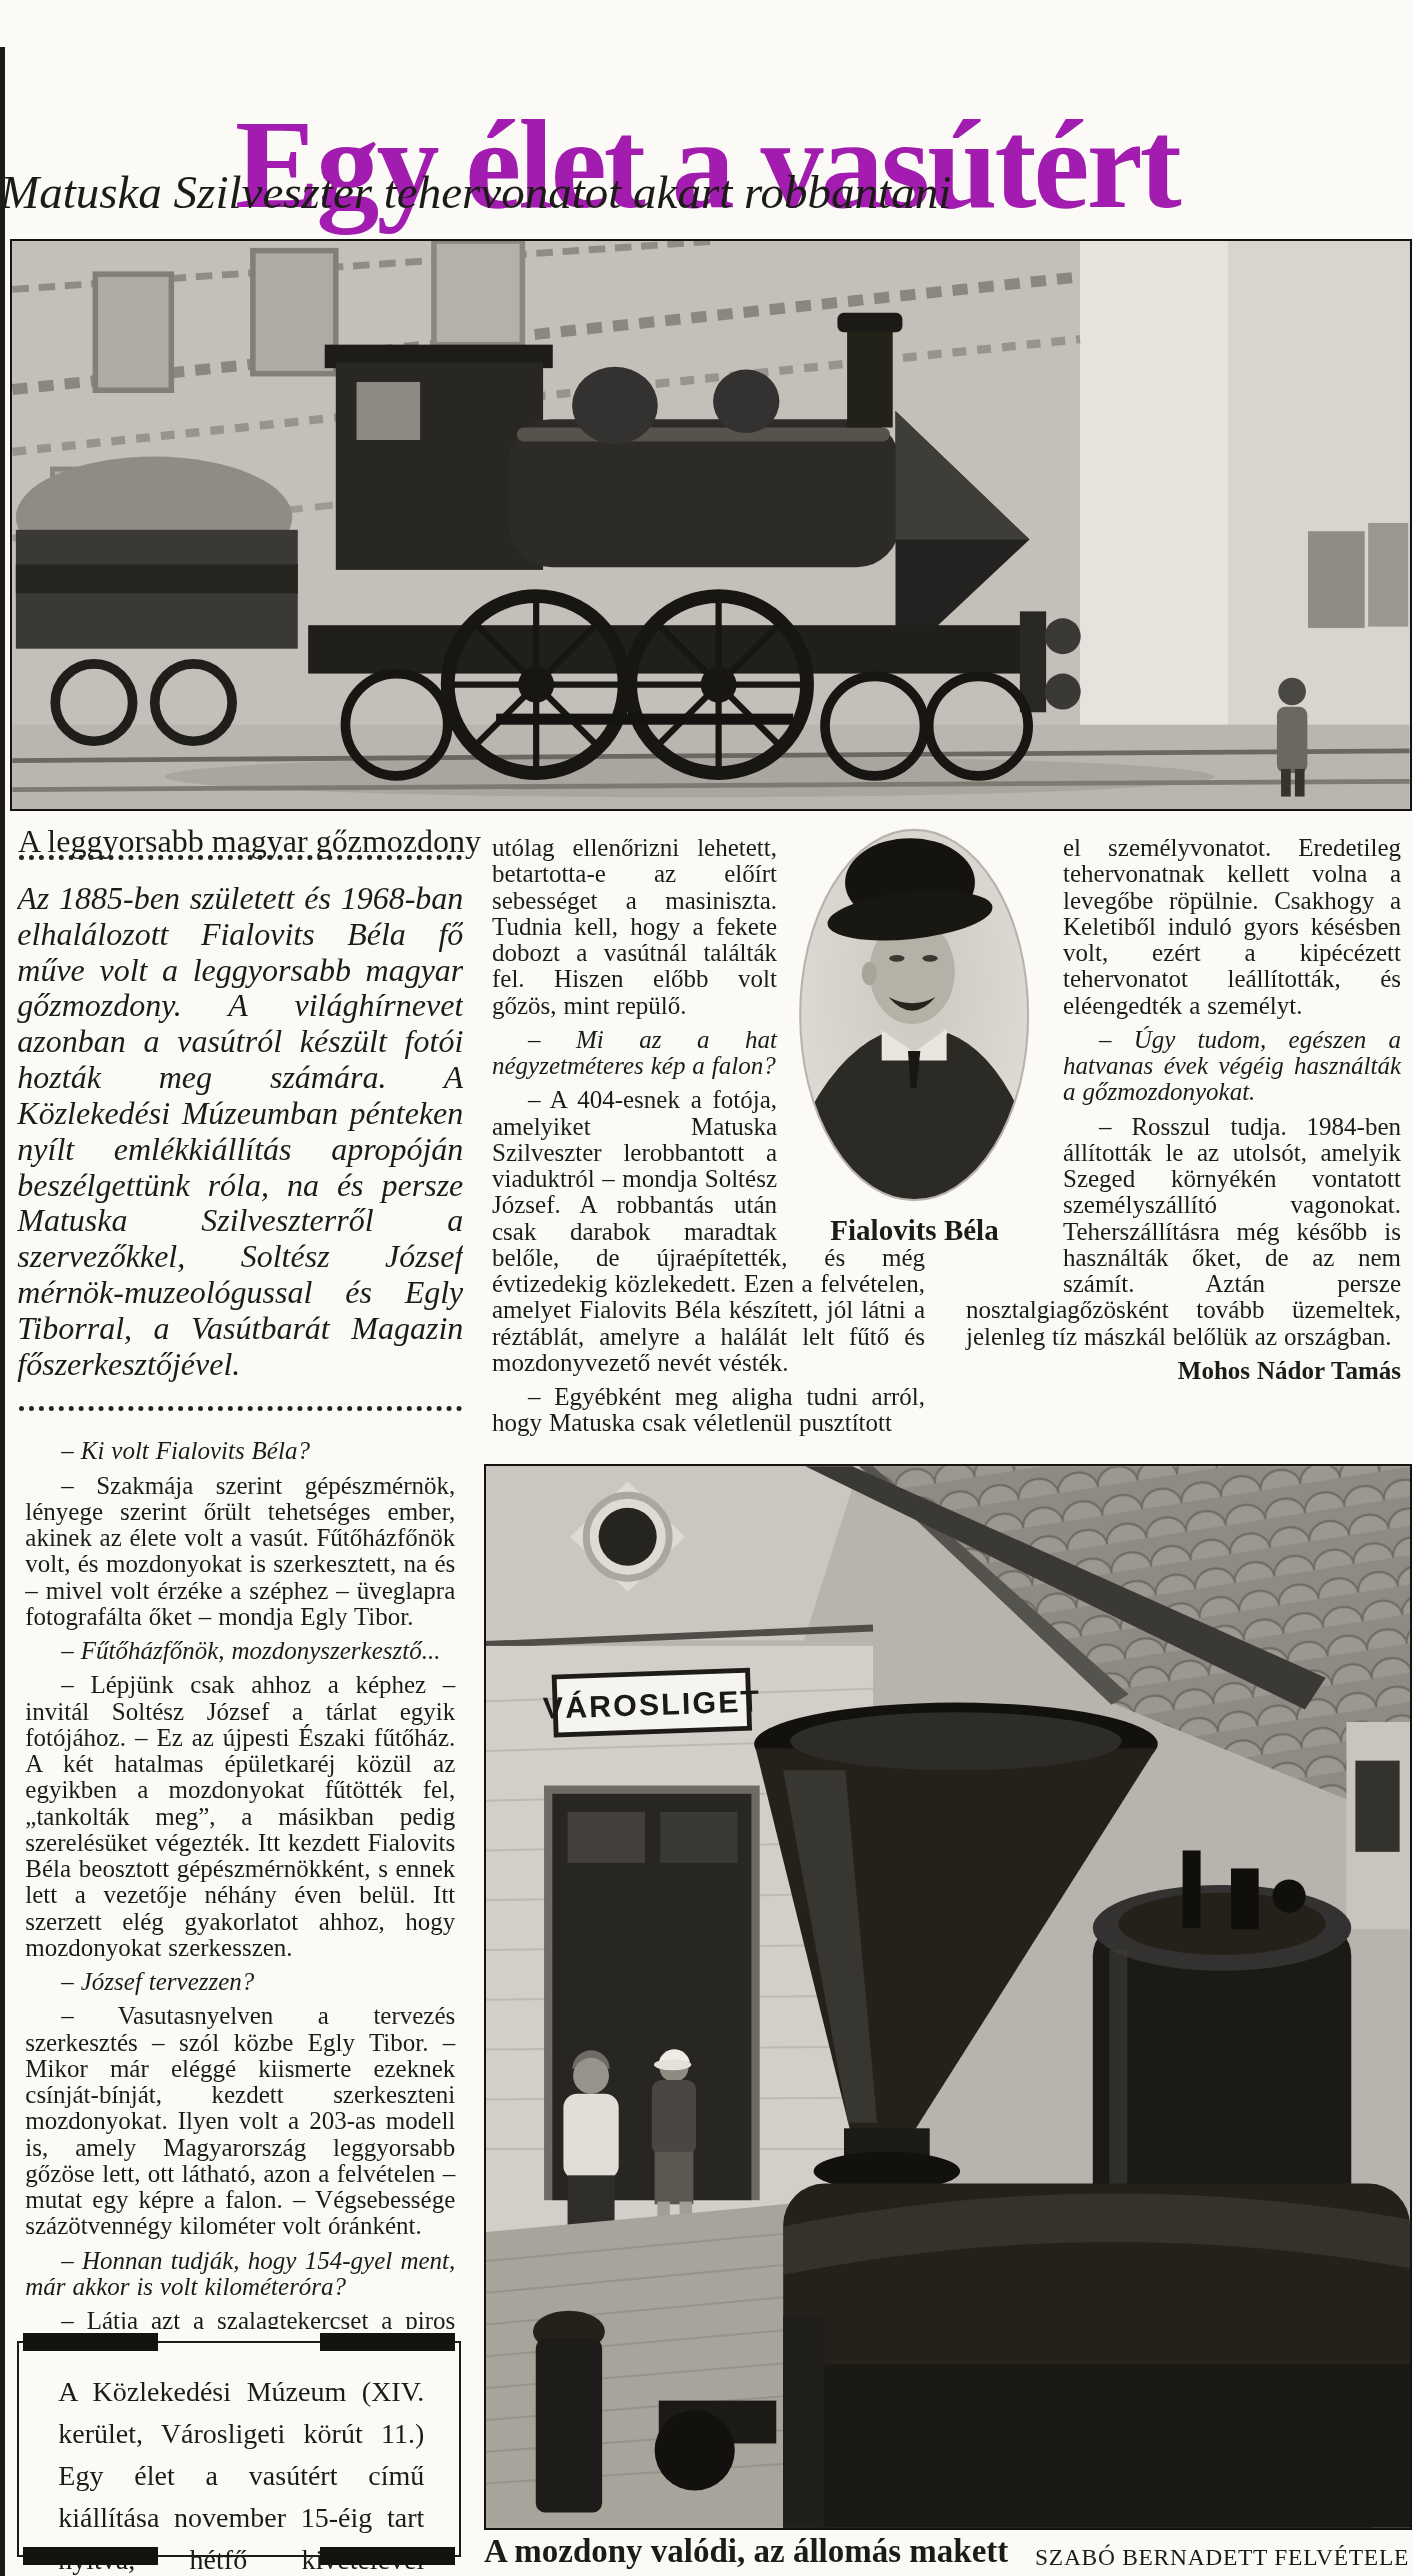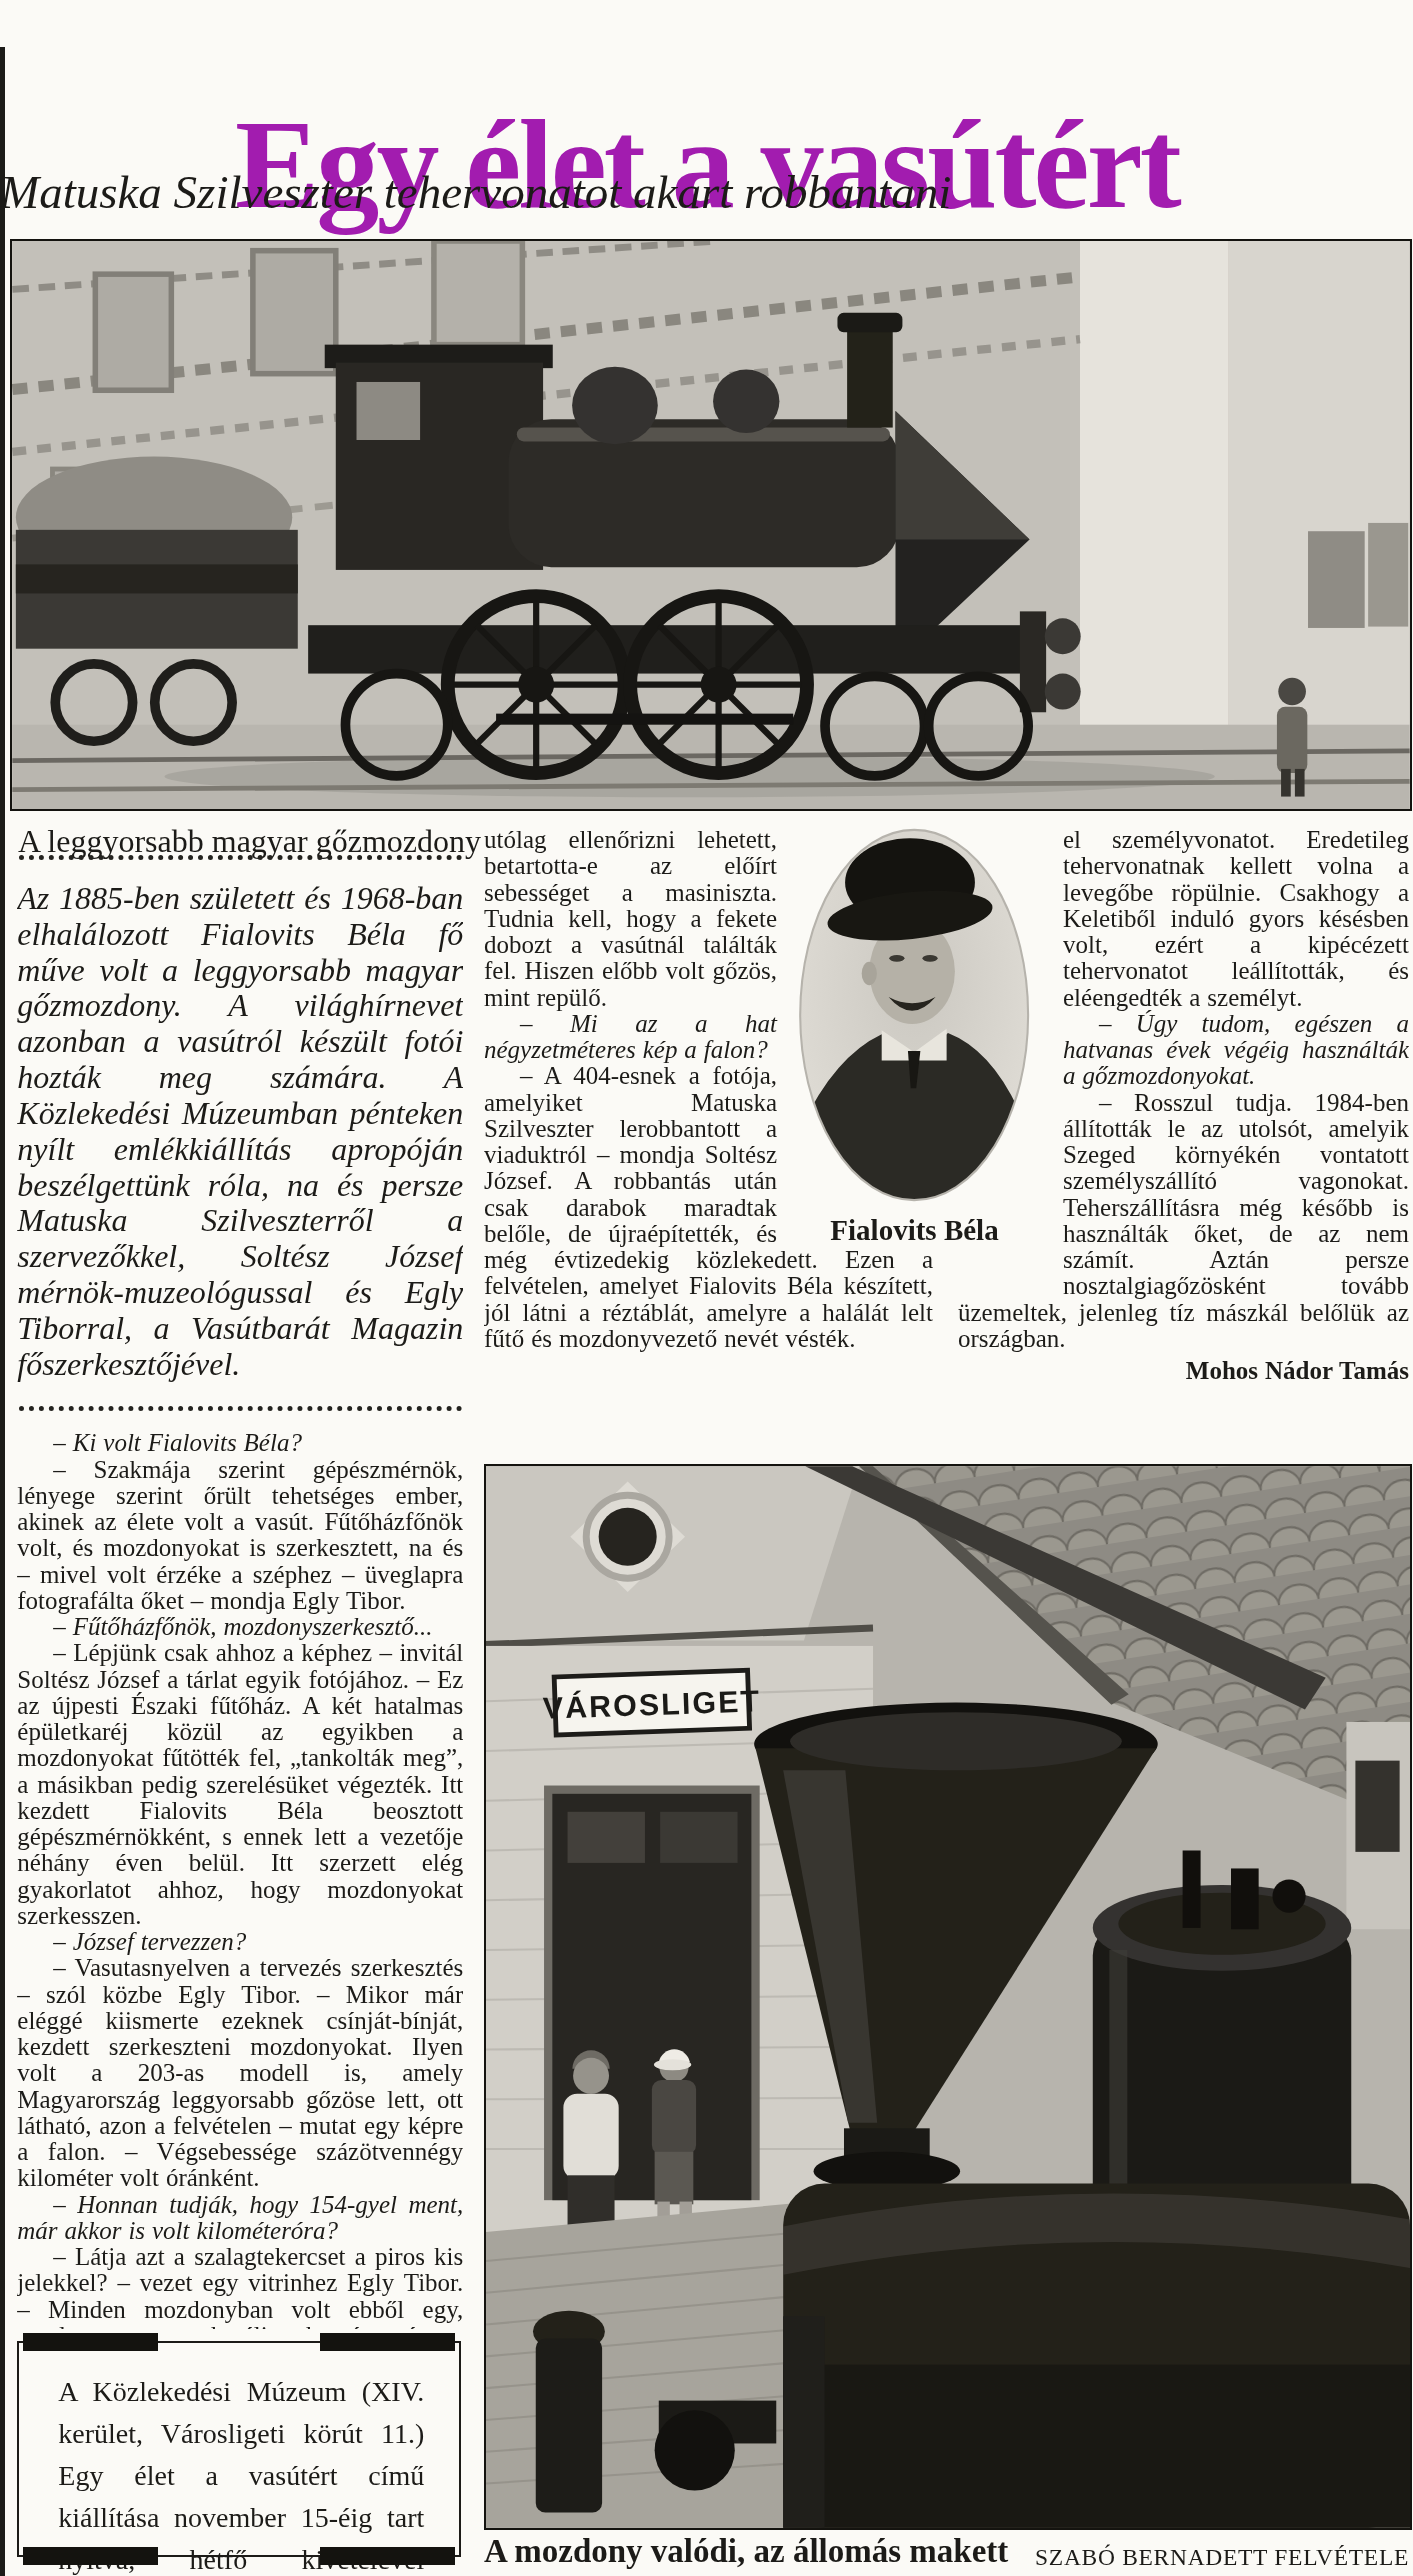--- a/index.html
+++ b/index.html
@@ -25,21 +25,21 @@
   .caption-top{position:absolute; left:18px; top:823px; font-weight:normal; font-size:32px;}
   .col{
     position:absolute; text-align:justify; font-size:25px; line-height:1.05;
     overflow:hidden; word-spacing:0.7px;
   }
   .col1{left:17.3px; top:855px; width:446px; height:1474px;}
   .col2{left:484px; top:827px; width:449px; height:637px;}
   .col3{left:958px; top:827px; width:451px; height:639px;}
   .dotted-rule{border-top:5.5px dotted #24231f; height:0; margin:0 1.4px;}
   .intro{font-style:italic; font-size:32px; line-height:1.12; margin:21px 0 23.5px 0; text-indent:0;}
-  .para{margin:0; text-indent:36px;}
+  .para{margin:8px; text-indent:36px;}
   .q{font-style:italic;}
   .noindent{text-indent:0;}
   .byline{font-style:normal; font-weight:bold; text-align:right; text-indent:0; margin-top:5.5px;}
   .spacer-r{float:right; width:156px; height:412px;}
   .spacer-l{float:left; width:105px; height:465px;}
   .portrait{position:absolute; left:796px; top:823px; width:237px; height:384px;}
   .portrait-caption{position:absolute; left:796px; top:1214px; width:237px; text-align:center; font-weight:bold; font-size:29px;}
   .infobox{
     position:absolute; left:17.3px; top:2341px; width:444px; height:216px;
     border:2.1px solid #1c1b18; box-sizing:border-box;
@@ -157,20 +157,21 @@
       </div>
   </div>
 
   <div class="col col2">
     <div class="spacer-r"></div>
     <div>
 
     <p class="para a noindent">utólag ellenőrizni lehetett, betartotta-e az előírt sebességet a masiniszta. Tudnia kell, hogy a fekete dobozt a vasútnál találták fel. Hiszen előbb volt gőzös, mint repülő.</p>
         <p class="para q">– Mi az a hat négyzetméteres kép a falon?</p>
         <p class="para a">– A 404-esnek a fotója, amelyiket Matuska Szilveszter lerobbantott a viaduktról – mondja Soltész József. A robbantás után csak darabok maradtak belőle, de újraépítették, és még évtizedekig közlekedett. Ezen a felvételen, amelyet Fialovits Béla készített, jól látni a réztáblát, amelyre a halálát lelt fűtő és mozdonyvezető nevét vésték.</p>
+        <p class="para a">– Egyébként meg aligha tudni arról, hogy Matuska csak véletlenül pusztított</p>
       </div>
   </div>
 
   <div class="portrait">
     <svg width="237" height="384" viewBox="0 0 343 556">
       <defs>
         <radialGradient id="pg" cx="0.5" cy="0.42" r="0.75">
           <stop offset="0" stop-color="#cbc8c1"></stop>
           <stop offset="0.75" stop-color="#dedbd4"></stop>
           <stop offset="1" stop-color="#f4f2ec"></stop>

